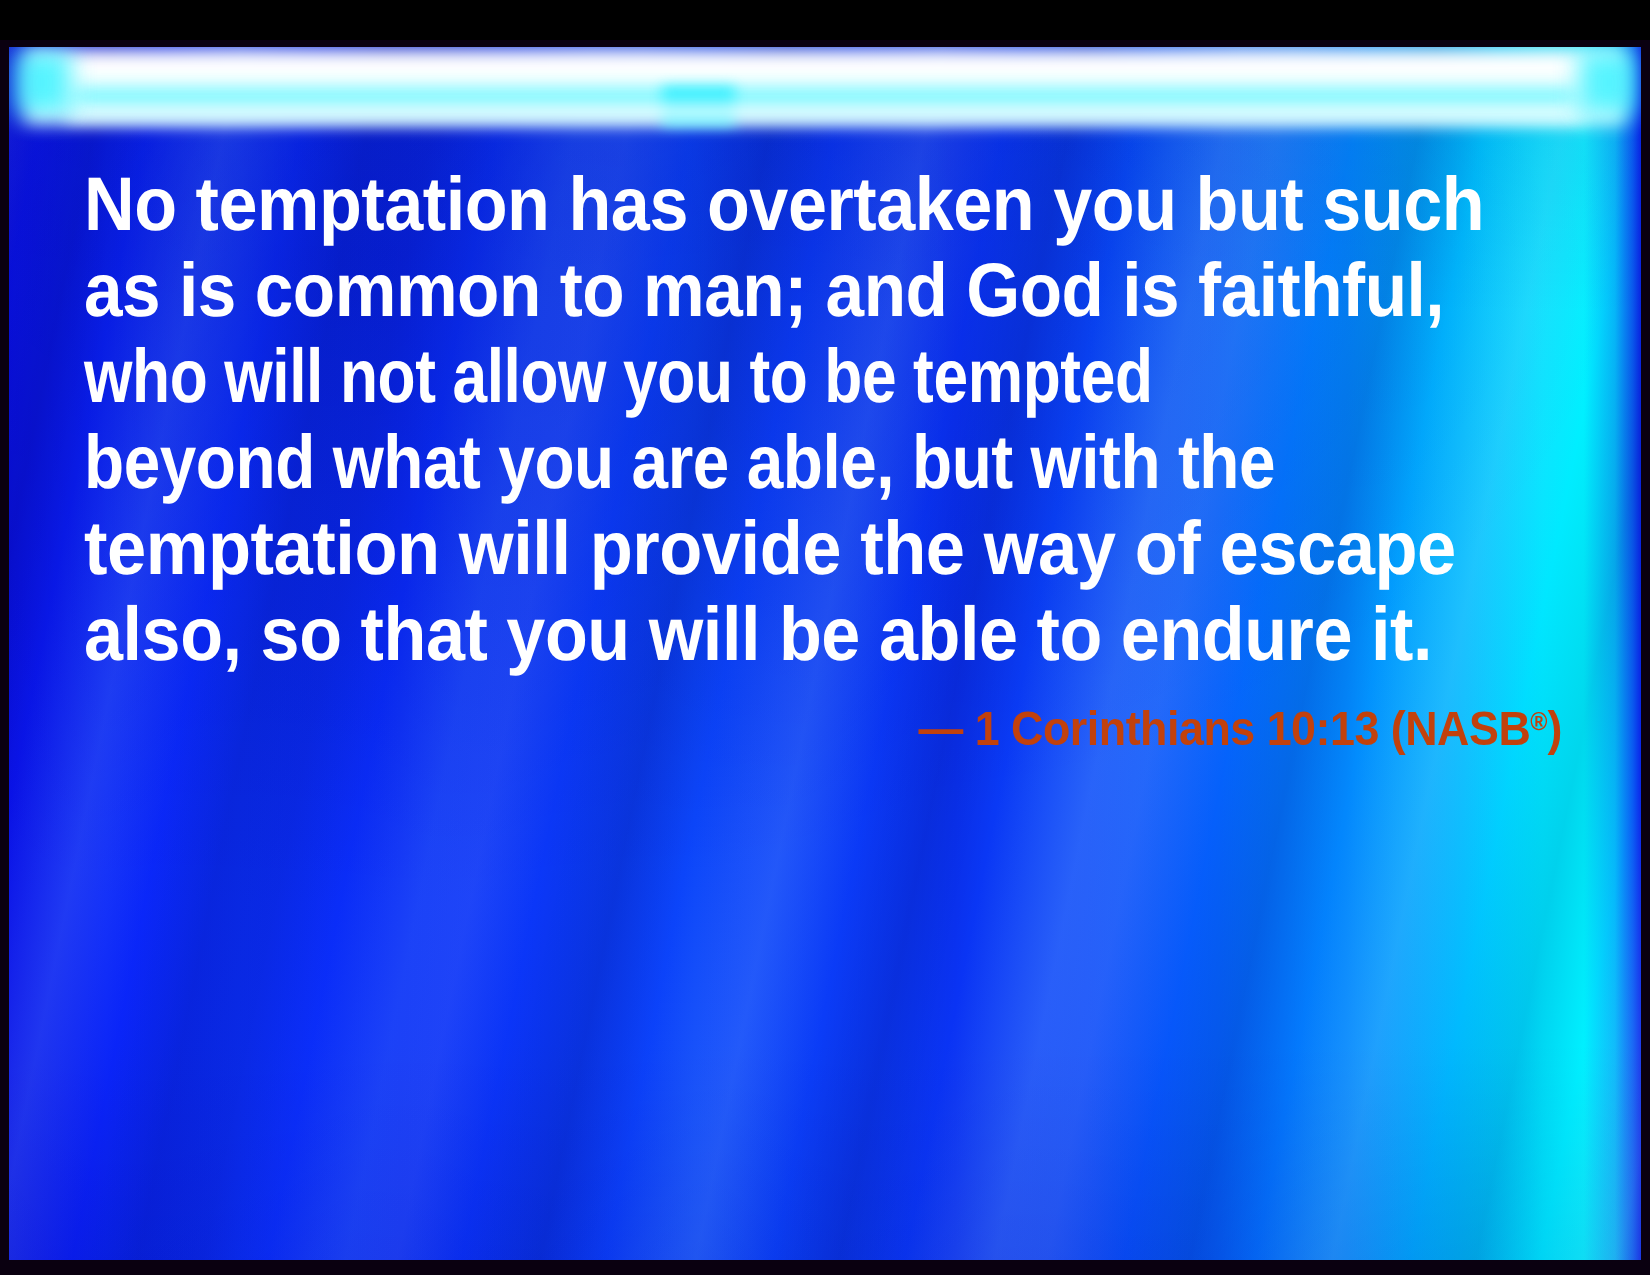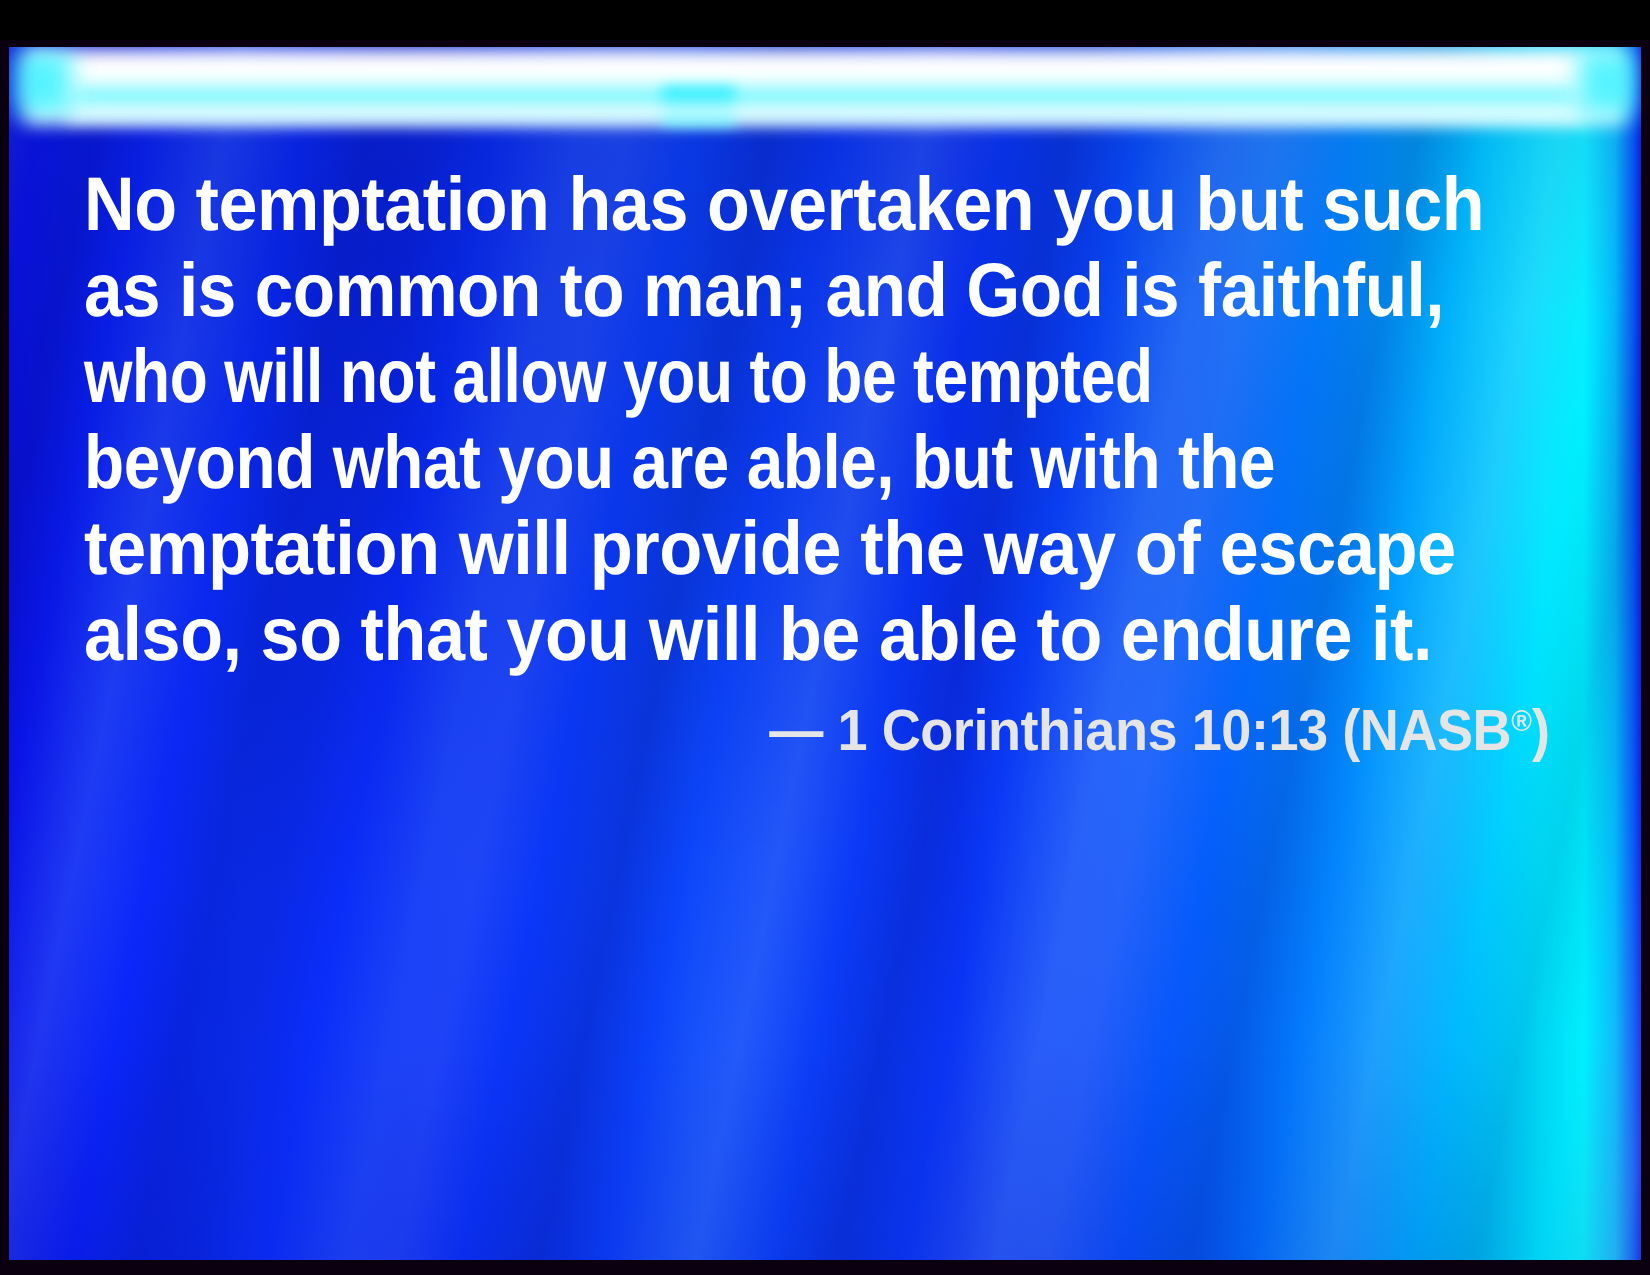--- a/index.html
+++ b/index.html
@@ -223,28 +223,28 @@
   }
   .verse-line.l1 { top: 122px; }
   .verse-line.l2 { top: 208px; }
   .verse-line.l3 { top: 294px; }
   .verse-line.l4 { top: 380px; }
   .verse-line.l5 { top: 466px; }
   .verse-line.l6 { top: 552px; }
 
   #attribution {
     position: absolute;
-    left: 80px;
+    left: 92px;
     top: 638px;
     width: 1470px;
     text-align: right;
-    color: #e5e5e5;
+    color: #c2410c;
     font-family: "Liberation Sans", "DejaVu Sans", sans-serif;
     font-weight: bold;
-    font-size: 58px;
+    font-size: 48px;
     line-height: 86px;
     letter-spacing: -0.5px;
     white-space: nowrap;
     z-index: 5;
   }
   #attribution .reg {
     font-size: 0.52em;
     vertical-align: 0.62em;
     letter-spacing: 0;
   }

